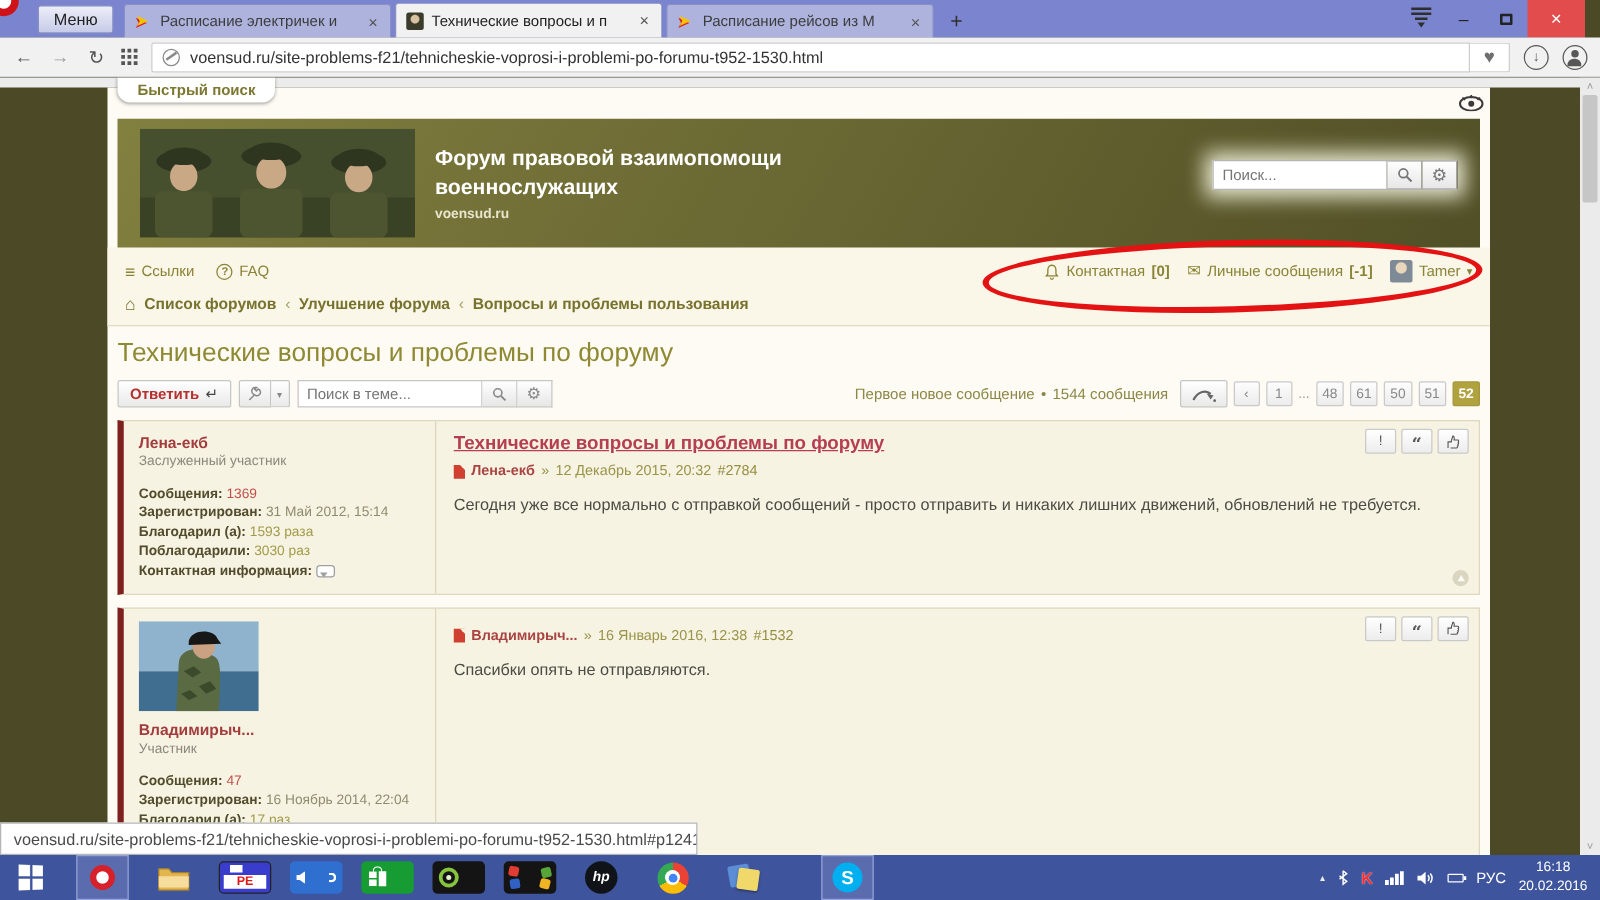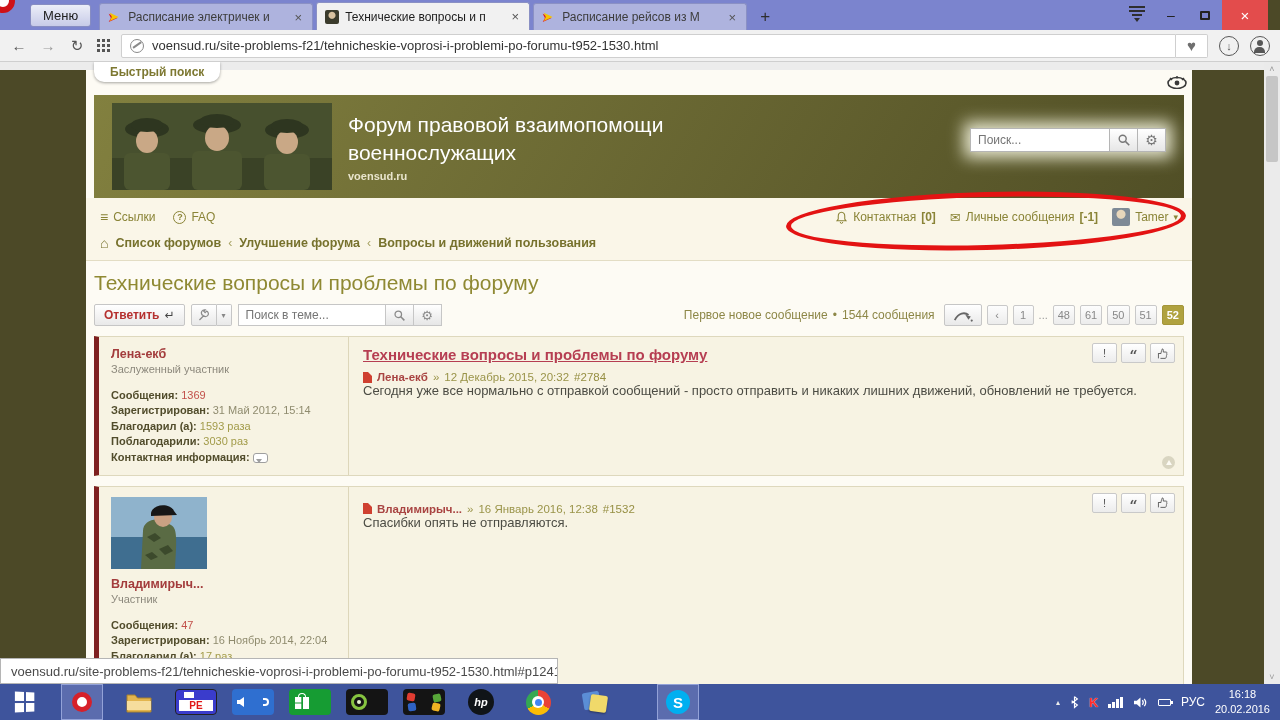--- a/index.html
+++ b/index.html
@@ -48,21 +48,21 @@
   
   .viewport{position:absolute;left:0;top:62px;right:0;bottom:36px;background:#4c4927;overflow:hidden}
   .topband{position:absolute;left:0;top:0;right:0;height:8px;background:#ececec}
   .pagecol{position:absolute;left:86px;top:8px;bottom:0;width:1106px;background:#fdfbf4}
   .qs-tab{position:absolute;left:94px;top:0;height:20px;padding:0 16px;background:#fff;border-radius:0 0 10px 10px;box-shadow:0 1px 3px rgba(0,0,0,.35);color:#7d7831;font-weight:bold;font-size:12px;display:flex;align-items:center;z-index:6}
   .eye{position:absolute;left:1166px;top:13px;z-index:6}
 
   .banner{margin:25px 8px 0;height:103px;background:linear-gradient(120deg,#82803f,#514f26);display:flex;align-items:center;position:relative}
   .banner-photo{width:220px;height:87px;margin-left:18px;flex:none}
   .banner-text{margin-left:16px;color:#fff}
-  .banner-text .t{font-size:21px;font-weight:normal;line-height:1.35}
+  .banner-text .t{font-size:17px;font-weight:bold;line-height:1.35}
   .banner-text .d{font-size:11px;color:#e9e5cd;margin-top:3px;font-weight:bold}
   .banner-search{position:absolute;right:18px;top:33px;display:flex;box-shadow:0 0 16px 6px rgba(255,255,235,.85)}
   .banner-search input{width:140px;height:24px;border:1px solid #b5b5b5;padding:0 7px;font-size:12px;color:#444;font-family:inherit;outline:none}
   .sbtn{width:28px;height:24px;background:linear-gradient(#fff,#e6e6e6);border:1px solid #b5b5b5;border-left:none;color:#777}
 
   .navband{background:#faf6e8;border-bottom:1px solid #e3ddc4;padding:10px 14px 9px;margin-top:0}
   .navrow{display:flex;align-items:center;font-size:12px;color:#8a8437;gap:18px}
   .navitem{display:flex;align-items:center;gap:5px}
   .ham{font-size:14px;font-weight:bold}
   .qmark{width:13px;height:13px;border:1.3px solid #8a8437;border-radius:50%;font-size:9px;font-weight:bold}
@@ -105,21 +105,21 @@
   .bubble{display:inline-block;width:15px;height:10px;border:1px solid #9f9f9f;border-radius:3px;background:#fff;position:relative;vertical-align:-2px;margin-left:3px}
   .bubble:after{content:"";position:absolute;left:2px;bottom:-4px;border:3px solid transparent;border-top:4px solid #9f9f9f}
   .post-right{flex:1;padding:9px 14px;position:relative}
   .ptitle{color:#b63e52;font-weight:bold;font-size:15px;text-decoration:underline;display:inline-block}
   .byline{margin-top:7px;font-size:11.5px;color:#9a9449;display:flex;gap:5px;align-items:center}
   .doc{width:9px;height:11px;background:#cf4030;position:relative;flex:none}
   .doc:after{content:"";position:absolute;right:0;top:0;border:2.5px solid #f7f3e3;border-left-color:transparent;border-bottom-color:transparent}
   .b-auth{color:#a94442;font-weight:bold}
   .b-sep{color:#9a9449}
   .b-num{color:#968f43}
-  .pbody{font-size:13px;color:#4c4c44}
+  .pbody{margin-top:13px;font-size:13px;color:#4c4c44}
   .actions{position:absolute;top:6px;right:8px;display:flex;gap:4px}
   .abtn{width:25px;height:20px;border:1px solid #c9c9c9;background:linear-gradient(#fff,#ececec);border-radius:2px;font-size:11px;color:#555}
   .qg{font-family:"DejaVu Serif",serif;font-weight:bold;font-size:14px;line-height:10px;padding-top:6px}
   .toplink{position:absolute;right:8px;bottom:6px;width:13px;height:13px;border-radius:50%;background:#d9d5c1}
   .toplink i{width:0;height:0;border:3.5px solid transparent;border-bottom:5px solid #fdfbf4;margin-top:-3px}
   .p1{min-height:108px}.p2{min-height:196px}
   .avatar96{width:96px;height:72px;margin-bottom:8px;display:block}
 
   
   .status{position:absolute;left:0;bottom:0;width:558px;height:26px;background:#fff;border:1px solid #b5b5b5;display:flex;align-items:center;padding:0 10px;font-size:13px;color:#4a4a4a;z-index:30;white-space:nowrap;overflow:hidden}
@@ -323,21 +323,21 @@
               <span class="caret">▾</span>
             </span>
           </span>
         </div>
         <div class="crumbs">
           <span class="home-ic">⌂</span>
           <span>Список форумов</span>
           <span class="sep">‹</span>
           <span>Улучшение форума</span>
           <span class="sep">‹</span>
-          <span>Вопросы и движений пользования</span>
+          <span>Вопросы и проблемы пользования</span>
         </div>
       </div>
 
       <div class="main">
         <h1 class="topic">Технические вопросы и проблемы по форуму</h1>
 
         <div class="toolbar">
           <span class="btn reply">
             <span>Ответить</span>
             <span class="arr">↵</span>

